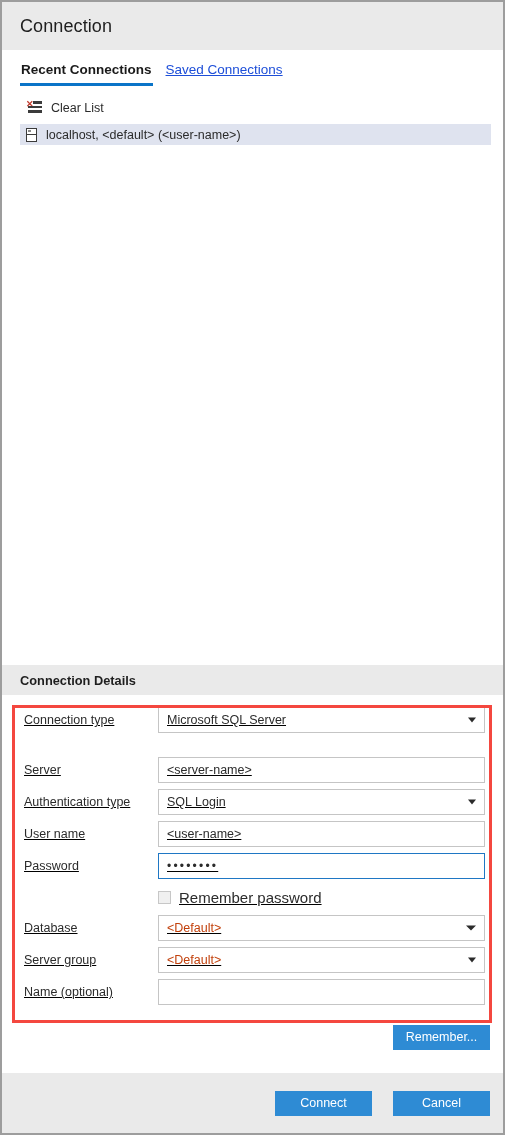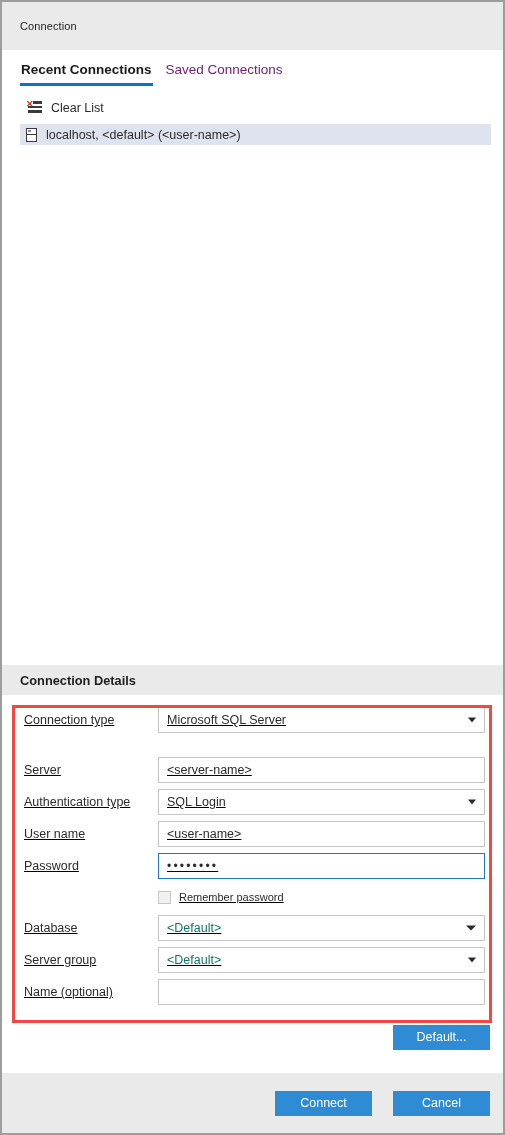--- a/index.html
+++ b/index.html
@@ -40,21 +40,21 @@
   .titlebar {
     flex: 0 0 auto;
     height: 48px;
     background: #eaeaea;
     display: flex;
     align-items: center;
     padding-left: 18px;
     box-sizing: border-box;
   }
   .titlebar-text {
-    font-size: 11px;
+    font-size: 18px;
     color: #1e1e1e;
     letter-spacing: .1px;
   }
 
   
   .tabs {
     flex: 0 0 auto;
     background: #ffffff;
     padding: 14px 18px 0 18px;
     display: flex;
@@ -70,21 +70,22 @@
     border-bottom: 3px solid transparent;
     line-height: 1;
     white-space: nowrap;
   }
   .tab.active {
     color: #1a1a1a;
     font-weight: bold;
     border-bottom-color: #0a74c8;
   }
   .tab.inactive {
-    color: #701a75;
+    color: #1d4ed8;
+    text-decoration: underline;
   }
 
   
   .listarea {
     flex: 1 1 auto;
     background: #ffffff;
     padding-top: 10px;
     box-sizing: border-box;
     overflow: hidden;
   }
@@ -223,21 +224,21 @@
     display: flex;
     align-items: center;
     padding-left: 8px;
     font-size: 12.5px;
     color: #2b2b2b;
     cursor: text;
   }
   .field.focused {
     border: 1.5px solid #1f77c4;
   }
-  .field.placeholder-muted { color: #0f766e; }
+  .field.placeholder-muted { color: #c2410c; }
   .field.select { cursor: default; padding-right: 24px; }
 
   .caret {
     position: absolute;
     right: 8px;
     top: 50%;
     transform: translateY(-50%);
     width: 0;
     height: 0;
     border-left: 4px solid transparent;
@@ -268,21 +269,21 @@
     width: 13px;
     height: 13px;
     box-sizing: border-box;
     border: 1px solid #c7c7c7;
     background: #f0f0f0;
     margin-right: 8px;
     flex: 0 0 auto;
     cursor: pointer;
   }
   .checkbox-label {
-    font-size: 11px;
+    font-size: 15px;
     color: #2b2b2b;
     cursor: default;
   }
 
   
   .annot-box {
     position: absolute;
     left: 12px;
     top: 705px;
     width: 480px;
@@ -435,21 +436,21 @@
       <div class="form-row">
         <span class="form-label">Name (optional)</span>
         <div class="field">
           <span></span>
         </div>
       </div>
 
     </div>
 
     <div class="advanced-area">
-      <button class="btn btn-advanced">Default...</button>
+      <button class="btn btn-advanced">Remember...</button>
     </div>
 
     <div class="footer">
       <button class="btn btn-footer">Connect</button>
       <button class="btn btn-footer">Cancel</button>
     </div>
 
   </div>
 
   <div class="annot-box"></div>

